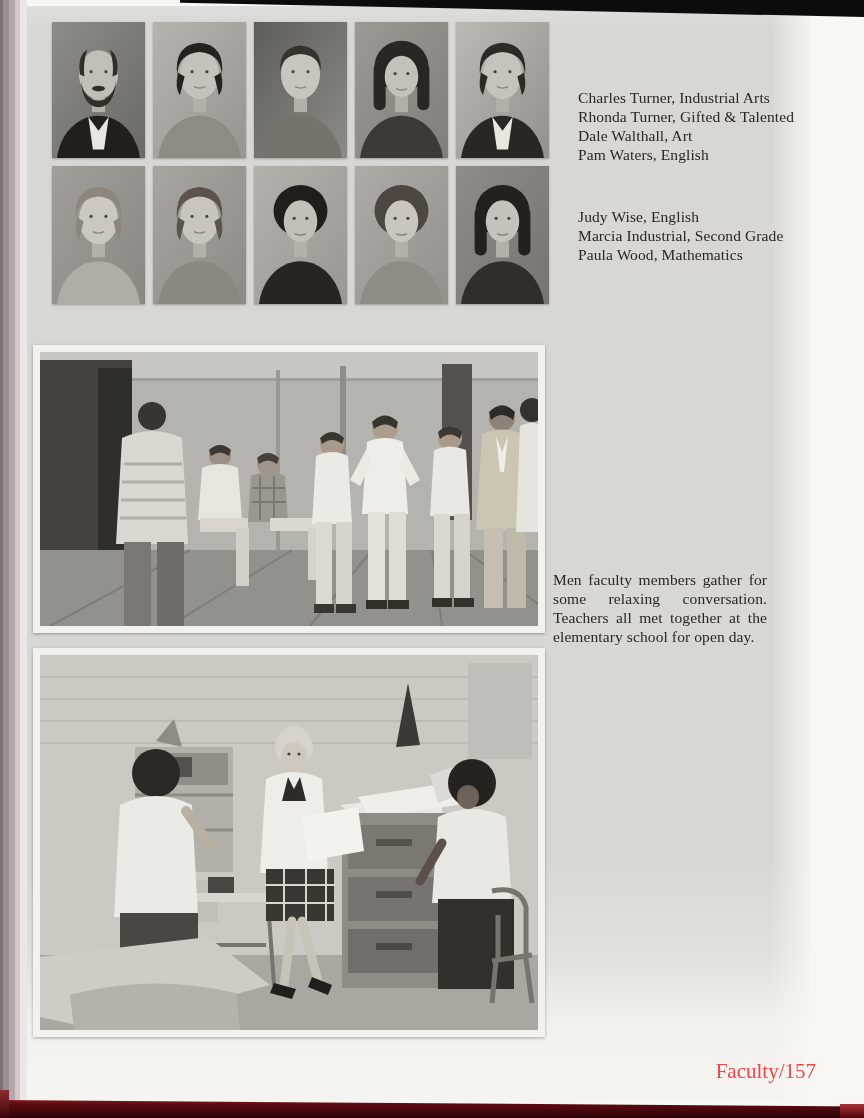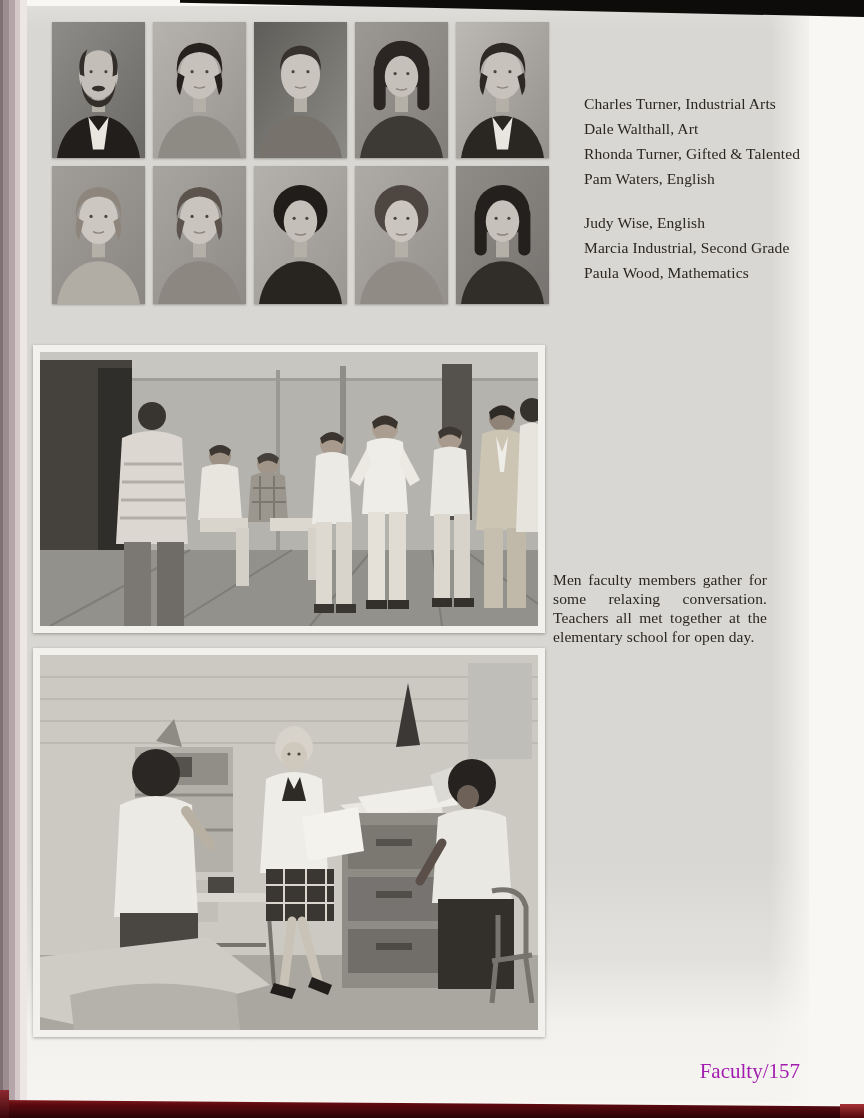--- a/index.html
+++ b/index.html
@@ -29,25 +29,25 @@
   
   .photo-frame{position:absolute;background:#f3f1ed;padding:7px;
                box-shadow:0 1px 3px rgba(55,50,45,.4);}
   .photo-frame svg{display:block;}
   #gym-frame{left:33px;top:345px;width:498px;height:274px;}
   #class-frame{left:33px;top:648px;width:498px;height:375px;}
   
   .roster{position:absolute;width:238px;font-size:15.5px;line-height:19px;letter-spacing:.1px;}
   #roster-top{left:578px;top:88px;}
   #roster-bottom{left:578px;top:207px;}
-  .roster-line{margin:6px;}
+  .roster-line{margin:0;}
   .caption{position:absolute;font-size:15.5px;line-height:19px;text-align:justify;letter-spacing:.1px;}
   #caption-gym{left:553px;top:570px;width:214px;}
   #caption-class{left:548px;top:660px;width:217px;}
-  .footer{position:absolute;right:64px;top:1059px;font-size:21px;color:#a21caf;text-align:right;}
+  .footer{position:absolute;right:48px;top:1059px;font-size:21px;color:#ef4444;text-align:right;}
 </style>
 </head>
 <body>
 
 <div class="scan">
 
   <div class="page"></div>
   <div class="page-fade-r"></div>
   <div class="spine"></div>
   <div class="top-band"></div>
@@ -250,22 +250,22 @@
           <path d="M32,50 Q32,29 50,28 Q68,29 68,50 Q64,35 50,34 Q36,35 32,50 Z" fill="#24201d"></path>
           <circle cx="43.16" cy="55" r="1.7" fill="#4a453f"></circle>
           <circle cx="56.84" cy="55" r="1.7" fill="#4a453f"></circle>
           <path d="M44,71 Q50,74 56,71" stroke="#8a847c" stroke-width="1.5" fill="none"></path>
         </svg>
       </div>
     </div>
 
   <div class="roster" id="roster-top">
       <div class="roster-line">Charles Turner, Industrial Arts</div>
+      <div class="roster-line">Rhonda Turner, Gifted &amp; Talented</div>
       <div class="roster-line">Dale Walthall, Art</div>
-      <div class="roster-line">Rhonda Turner, Gifted &amp; Talented</div>
       <div class="roster-line">Pam Waters, English</div>
     </div>
   <div class="roster" id="roster-bottom">
       <div class="roster-line">Judy Wise, English</div>
       <div class="roster-line">Marcia Industrial, Second Grade</div>
       <div class="roster-line">Paula Wood, Mathematics</div>
     </div>
 
   <div class="photo-frame" id="gym-frame">
     <svg viewBox="0 0 498 274" width="498" height="274" role="img">

